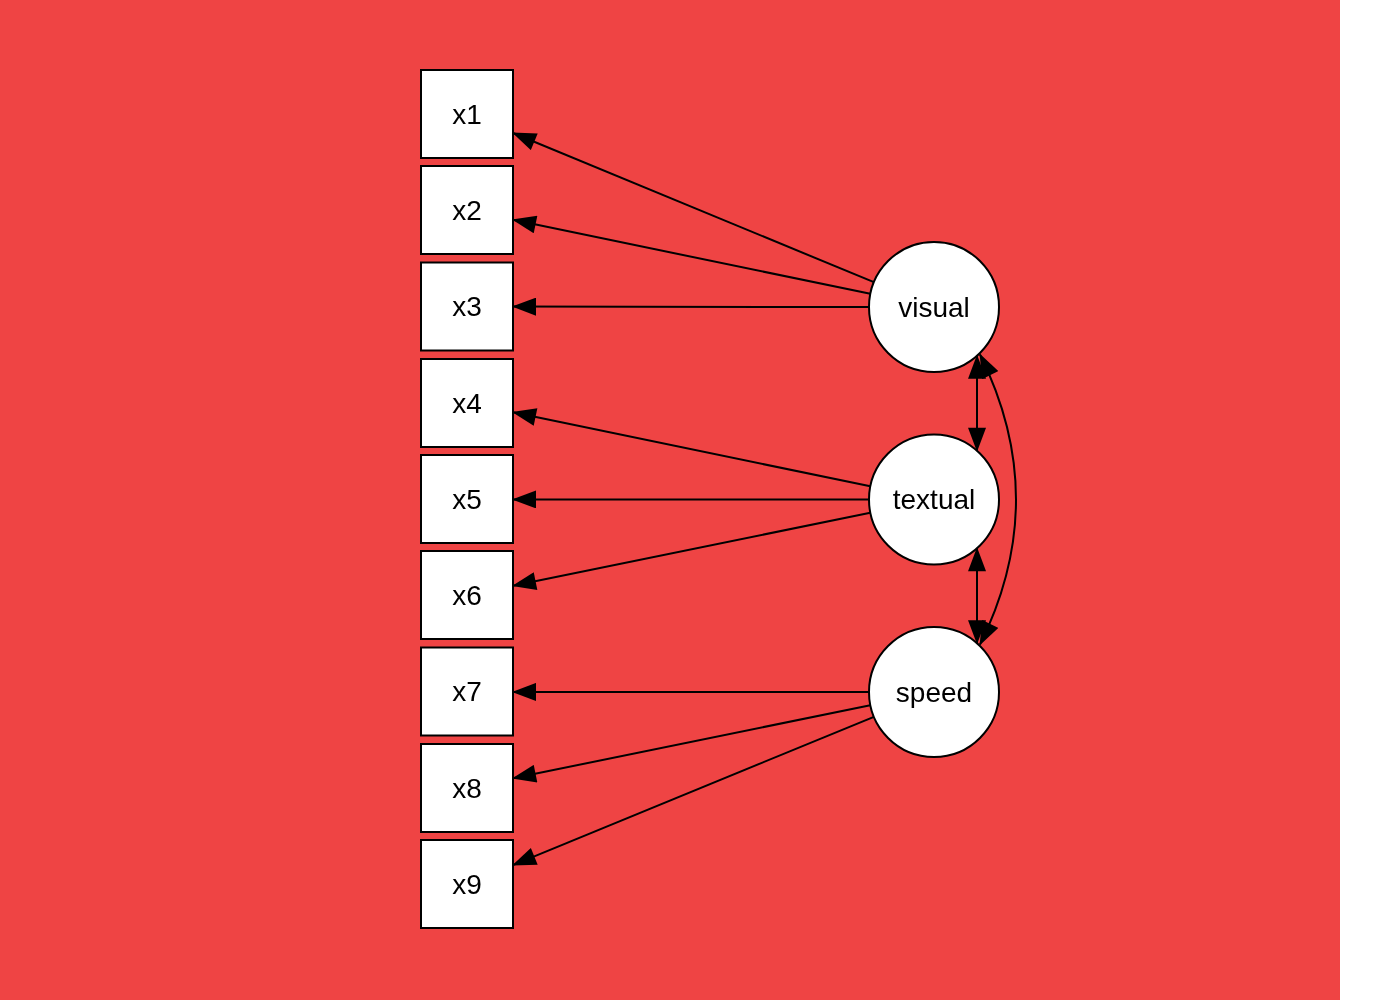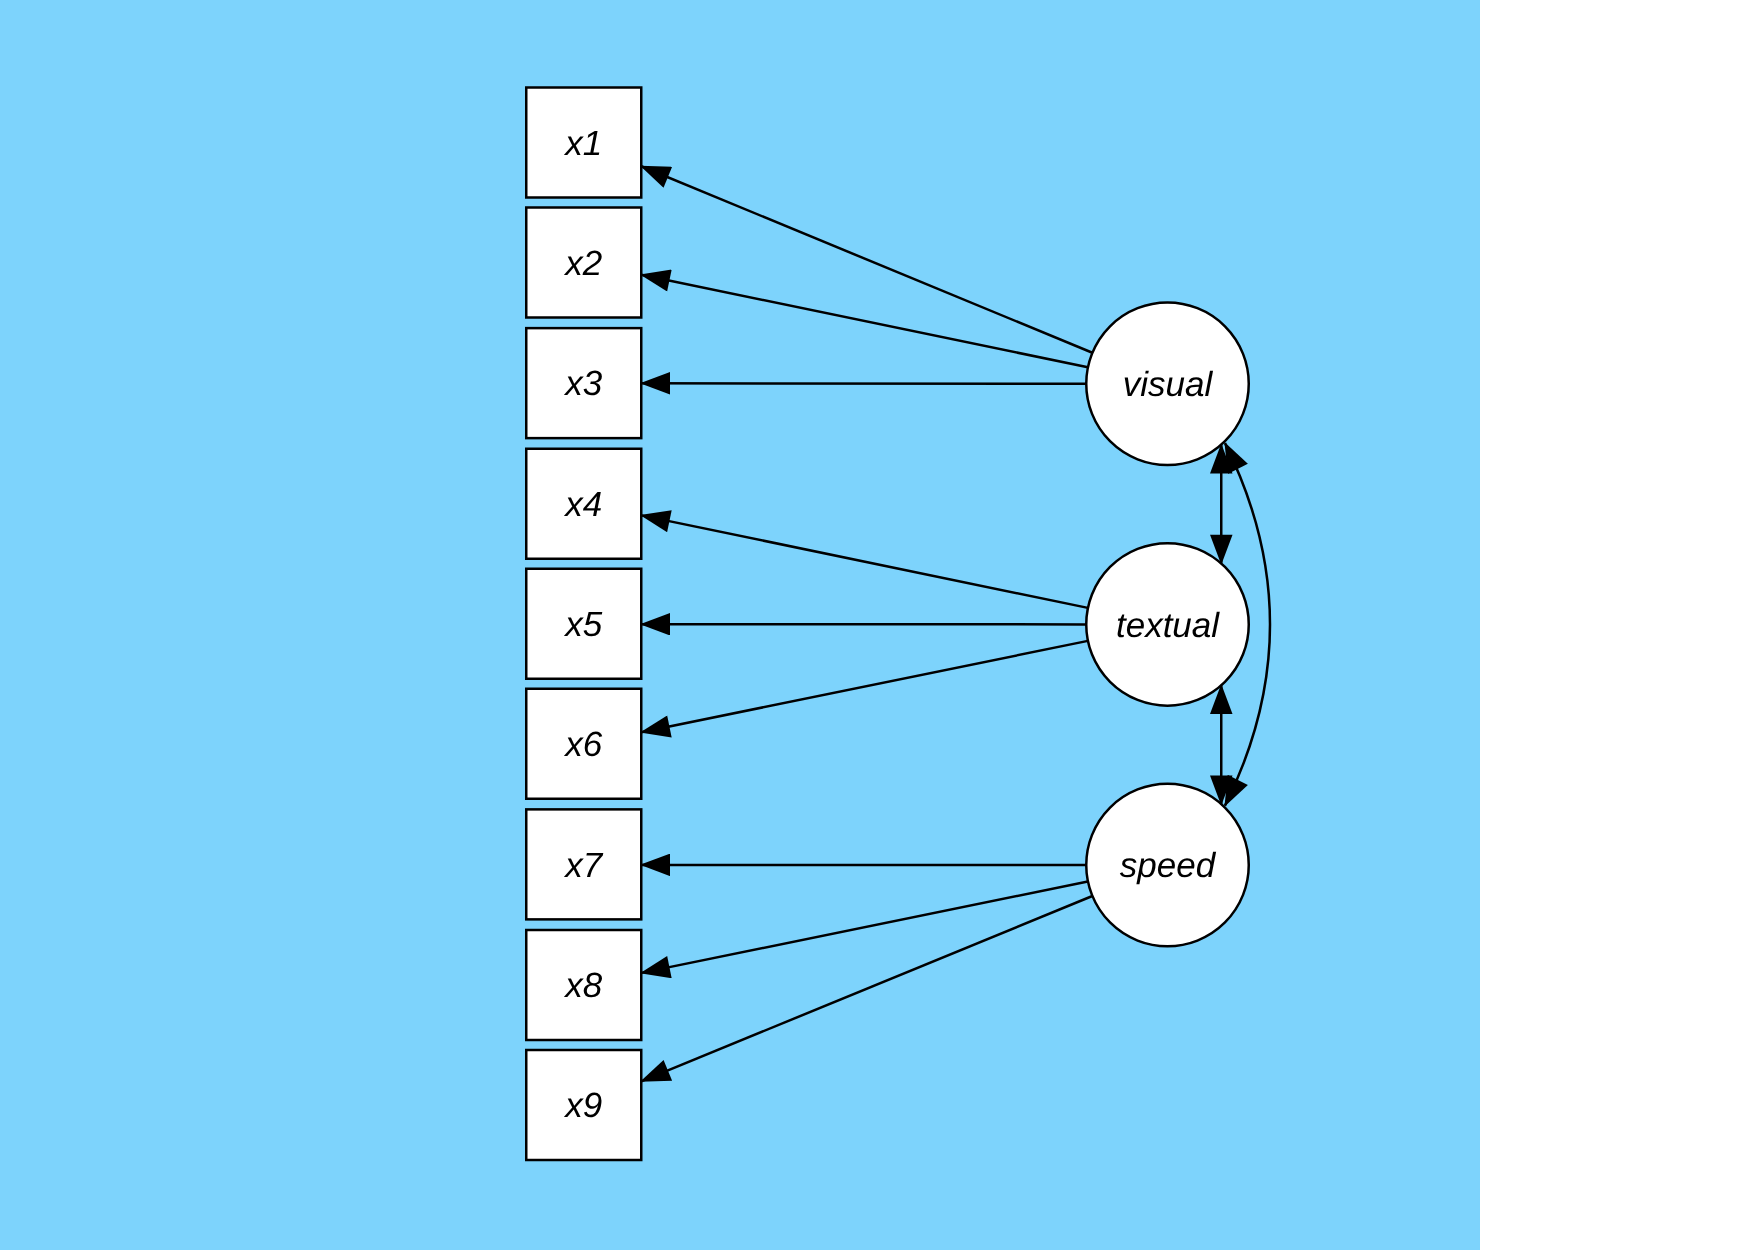--- a/index.html
+++ b/index.html
@@ -1,26 +1,25 @@
 <!DOCTYPE html>
 <html><head>
 <meta charset="utf-8">
 <style>
   html, body {
     margin: 0;
     padding: 0;
     background: #ffffff;
   }
   .canvas-wrap {
-    width: 1184px;
+    width: 1340px;
     height: 1000px;
-    background: #7dd3fc;
+    background: #ef4444;
     position: relative;
     overflow: hidden;
-    font-style: italic;
   }
   svg {
     display: block;
   }
   .node-shape {
     fill: #ffffff;
     stroke: #000000;
     stroke-width: 2;
   }
   .node-label {

